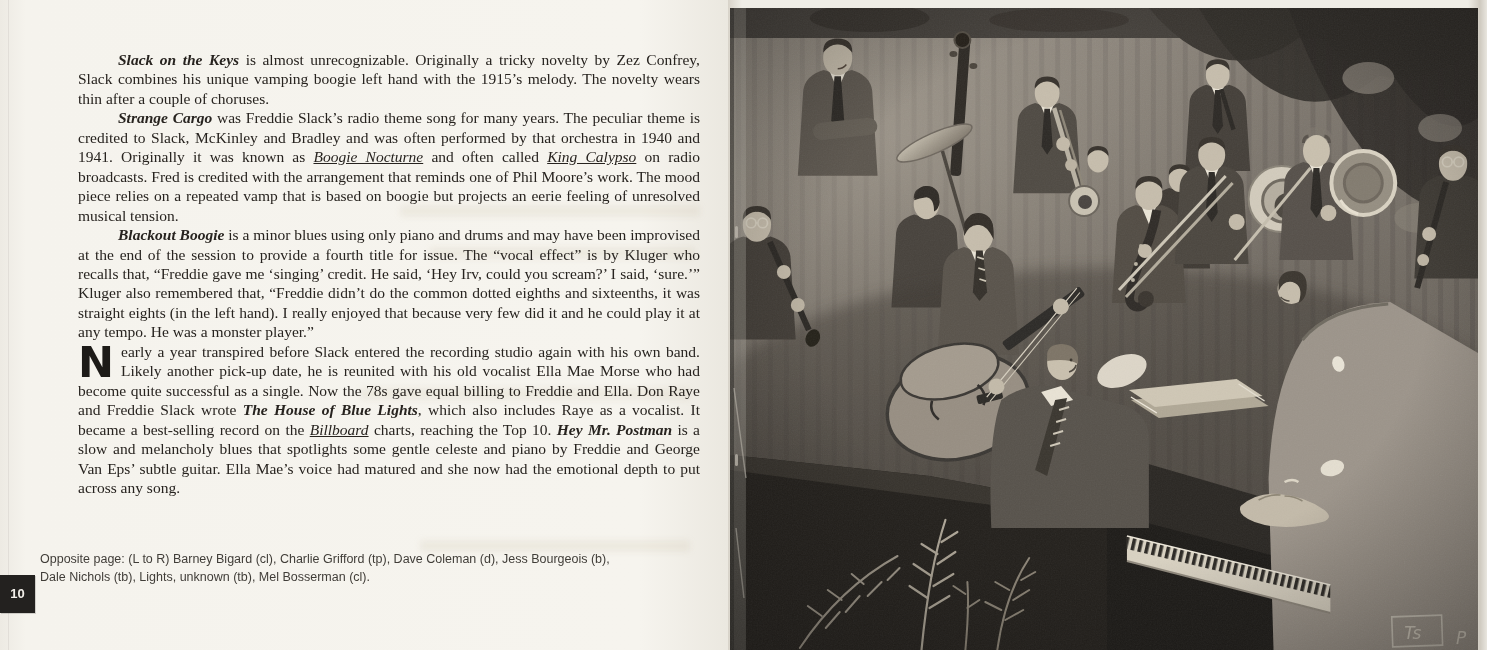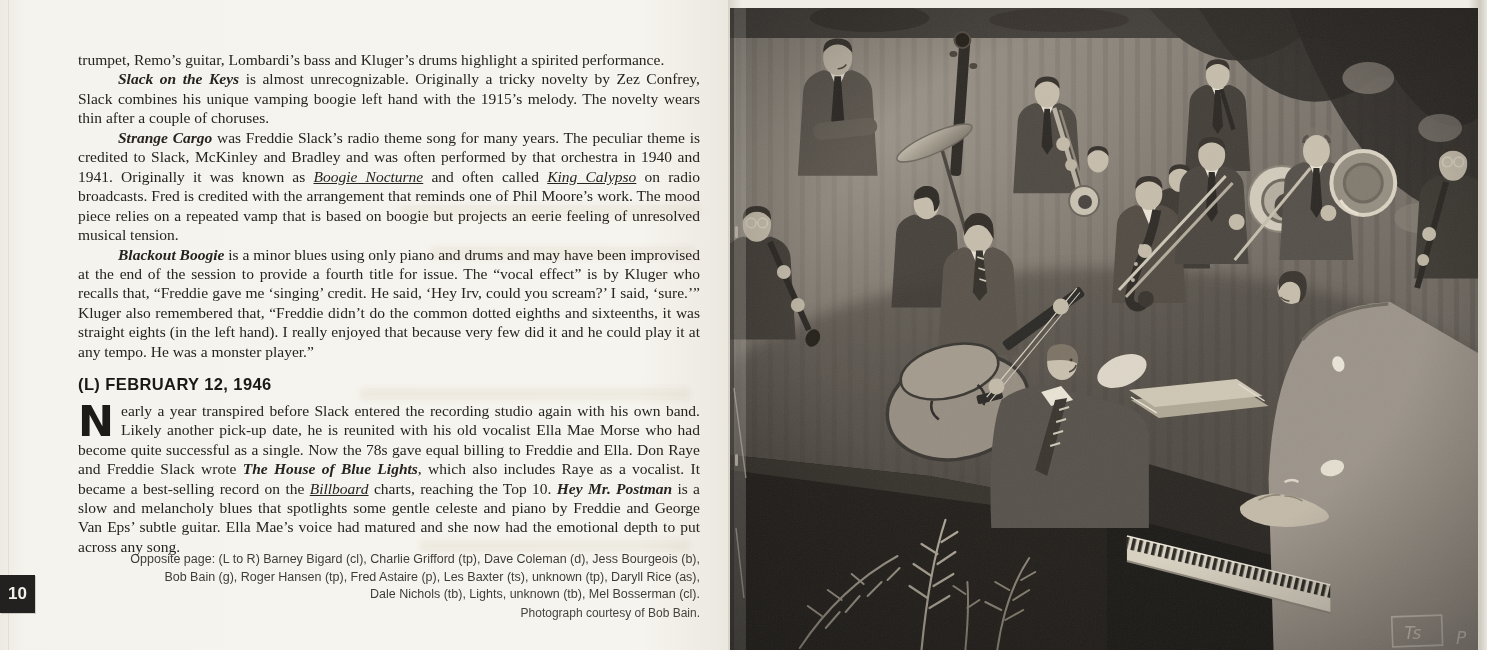--- a/index.html
+++ b/index.html
@@ -13,26 +13,26 @@
     font-size:15.5px;line-height:19.45px;color:#27231f;text-align:justify;}
   .para{margin:0;}
   .para.indent{text-indent:40px;}
   .i{font-style:italic;text-decoration:underline;}
   .bi{font-style:italic;font-weight:bold;}
   .section-heading{margin:14px 0 6px 0;
     font-family:"Liberation Sans","DejaVu Sans",sans-serif;font-weight:bold;font-size:16.5px;
     letter-spacing:.4px;color:#1b1916;text-align:left;}
   .dropcap{float:left;font-family:"DejaVu Sans","Liberation Sans",sans-serif;font-weight:bold;
     font-size:43px;line-height:35px;padding:3px 7px 0 0;color:#1d1b18;}
-  .caption{position:absolute;left:40px;top:551px;width:660px;text-align:right;
+  .caption{position:absolute;left:40px;top:551px;width:660px;text-align:left;
     font-family:"Liberation Sans","DejaVu Sans",sans-serif;font-size:12.5px;line-height:17.6px;color:#403d38;}
   .caption-credit{margin-top:1px;font-size:12px;color:#47443f;}
   .page-badge{position:absolute;left:0;top:575px;width:35px;height:38px;background:#23211f;
     color:#f3f0ea;font-family:"Liberation Sans","DejaVu Sans",sans-serif;font-weight:bold;
-    font-size:17px;line-height:38px;text-align:center;box-shadow:1px 1px 0 rgba(0,0,0,.15);}
+    font-size:13px;line-height:38px;text-align:center;box-shadow:1px 1px 0 rgba(0,0,0,.15);}
   .bleed{position:absolute;filter:blur(3px);background:rgba(168,148,108,.10);border-radius:2px;}
   
   .right-page{position:absolute;left:728px;top:0;width:759px;height:650px;
     background:linear-gradient(90deg,#d8d3c9 0px,#efede6 14px,#efede6 740px,#cfcac0 752px,#e9e6df 759px);}
   .photo{position:absolute;left:2px;top:8px;width:748px;height:642px;display:block;}
 </style>
 </head>
 <body>
 
 <div class="stage">
@@ -40,36 +40,32 @@
   <div class="left-page">
     <div class="fold"></div>
 
     <div class="bleed" style="left:400px;top:205px;width:300px;height:12px;"></div>
     <div class="bleed" style="left:430px;top:247px;width:265px;height:12px;"></div>
     <div class="bleed" style="left:360px;top:388px;width:330px;height:12px;"></div>
     <div class="bleed" style="left:420px;top:540px;width:270px;height:12px;"></div>
 
     <div class="text-col">
       <div id="paragraphs">
-          <div class="para"><span class="n">trumpet, Remo’s guitar, Lombardi’s bass and Kluger’s drums highlight a spirited performance.</span></div>
           <div class="para indent"><span class="bi">Slack on the Keys</span><span class="n"> is almost unrecognizable. Originally a tricky novelty by Zez Confrey, Slack combines his unique vamping boogie left hand with the 1915’s melody. The novelty wears thin after a couple of choruses.</span></div>
           <div class="para indent"><span class="bi">Strange Cargo</span><span class="n"> was Freddie Slack’s radio theme song for many years. The peculiar theme is credited to Slack, McKinley and Bradley and was often performed by that orchestra in 1940 and 1941. Originally it was known as </span><span class="i">Boogie Nocturne</span><span class="n"> and often called </span><span class="i">King Calypso</span><span class="n"> on radio broadcasts. Fred is credited with the arrangement that reminds one of Phil Moore’s work. The mood piece relies on a repeated vamp that is based on boogie but projects an eerie feeling of unresolved musical tension.</span></div>
           <div class="para indent"><span class="bi">Blackout Boogie</span><span class="n"> is a minor blues using only piano and drums and may have been improvised at the end of the session to provide a fourth title for issue. The “vocal effect” is by Kluger who recalls that, “Freddie gave me ‘singing’ credit. He said, ‘Hey Irv, could you scream?’ I said, ‘sure.’” Kluger also remembered that, “Freddie didn’t do the common dotted eighths and sixteenths, it was straight eights (in the left hand). I really enjoyed that because very few did it and he could play it at any tempo. He was a monster player.”</span></div>
         </div>
-      <div class="section-heading">(L) FEBRUARY 12, 1946</div>
       <div class="para" id="dropcap-para"><span class="dropcap">N</span><span class="n">early a year transpired before Slack entered the recording studio again with his own band. Likely another pick-up date, he is reunited with his old vocalist Ella Mae Morse who had become quite successful as a single. Now the 78s gave equal billing to Freddie and Ella. Don Raye and Freddie Slack wrote </span><span class="bi">The House of Blue Lights</span><span class="n">, which also includes Raye as a vocalist. It became a best-selling record on the </span><span class="i">Billboard</span><span class="n"> charts, reaching the Top 10. </span><span class="bi">Hey Mr. Postman</span><span class="n"> is a slow and melancholy blues that spotlights some gentle celeste and piano by Freddie and George Van Eps’ subtle guitar. Ella Mae’s voice had matured and she now had the emotional depth to put across any song.</span></div>
     </div>
 
     <div class="caption">
       <div id="caption-lines">
           <div class="caption-line">Opposite page: (L to R) Barney Bigard (cl), Charlie Grifford (tp), Dave Coleman (d), Jess Bourgeois (b),</div>
-          <div class="caption-line">Bob Bain (g), Roger Hansen (tp), Fred Astaire (p), Les Baxter (ts), unknown (tp), Daryll Rice (as),</div>
           <div class="caption-line">Dale Nichols (tb), Lights, unknown (tb), Mel Bosserman (cl).</div>
         </div>
-      <div class="caption-credit">Photograph courtesy of Bob Bain.</div>
     </div>
 
     <div class="page-badge">10</div>
   </div>
 
   <div class="right-page">
     <svg class="photo" viewBox="0 0 750 642" preserveAspectRatio="none" role="img" aria-label="Black-and-white photograph: big band musicians in suits with trumpets, trombones, saxophone, clarinets, guitar and double bass crowd around Fred Astaire seated at a grand piano; a man in a tweed jacket leans on the piano; ferns in the foreground; bunting hangs above.">
       <defs>
         <linearGradient id="bgv" x1="0" y1="0" x2="0" y2="1">
           <stop offset="0" stop-color="#847d74"></stop>

